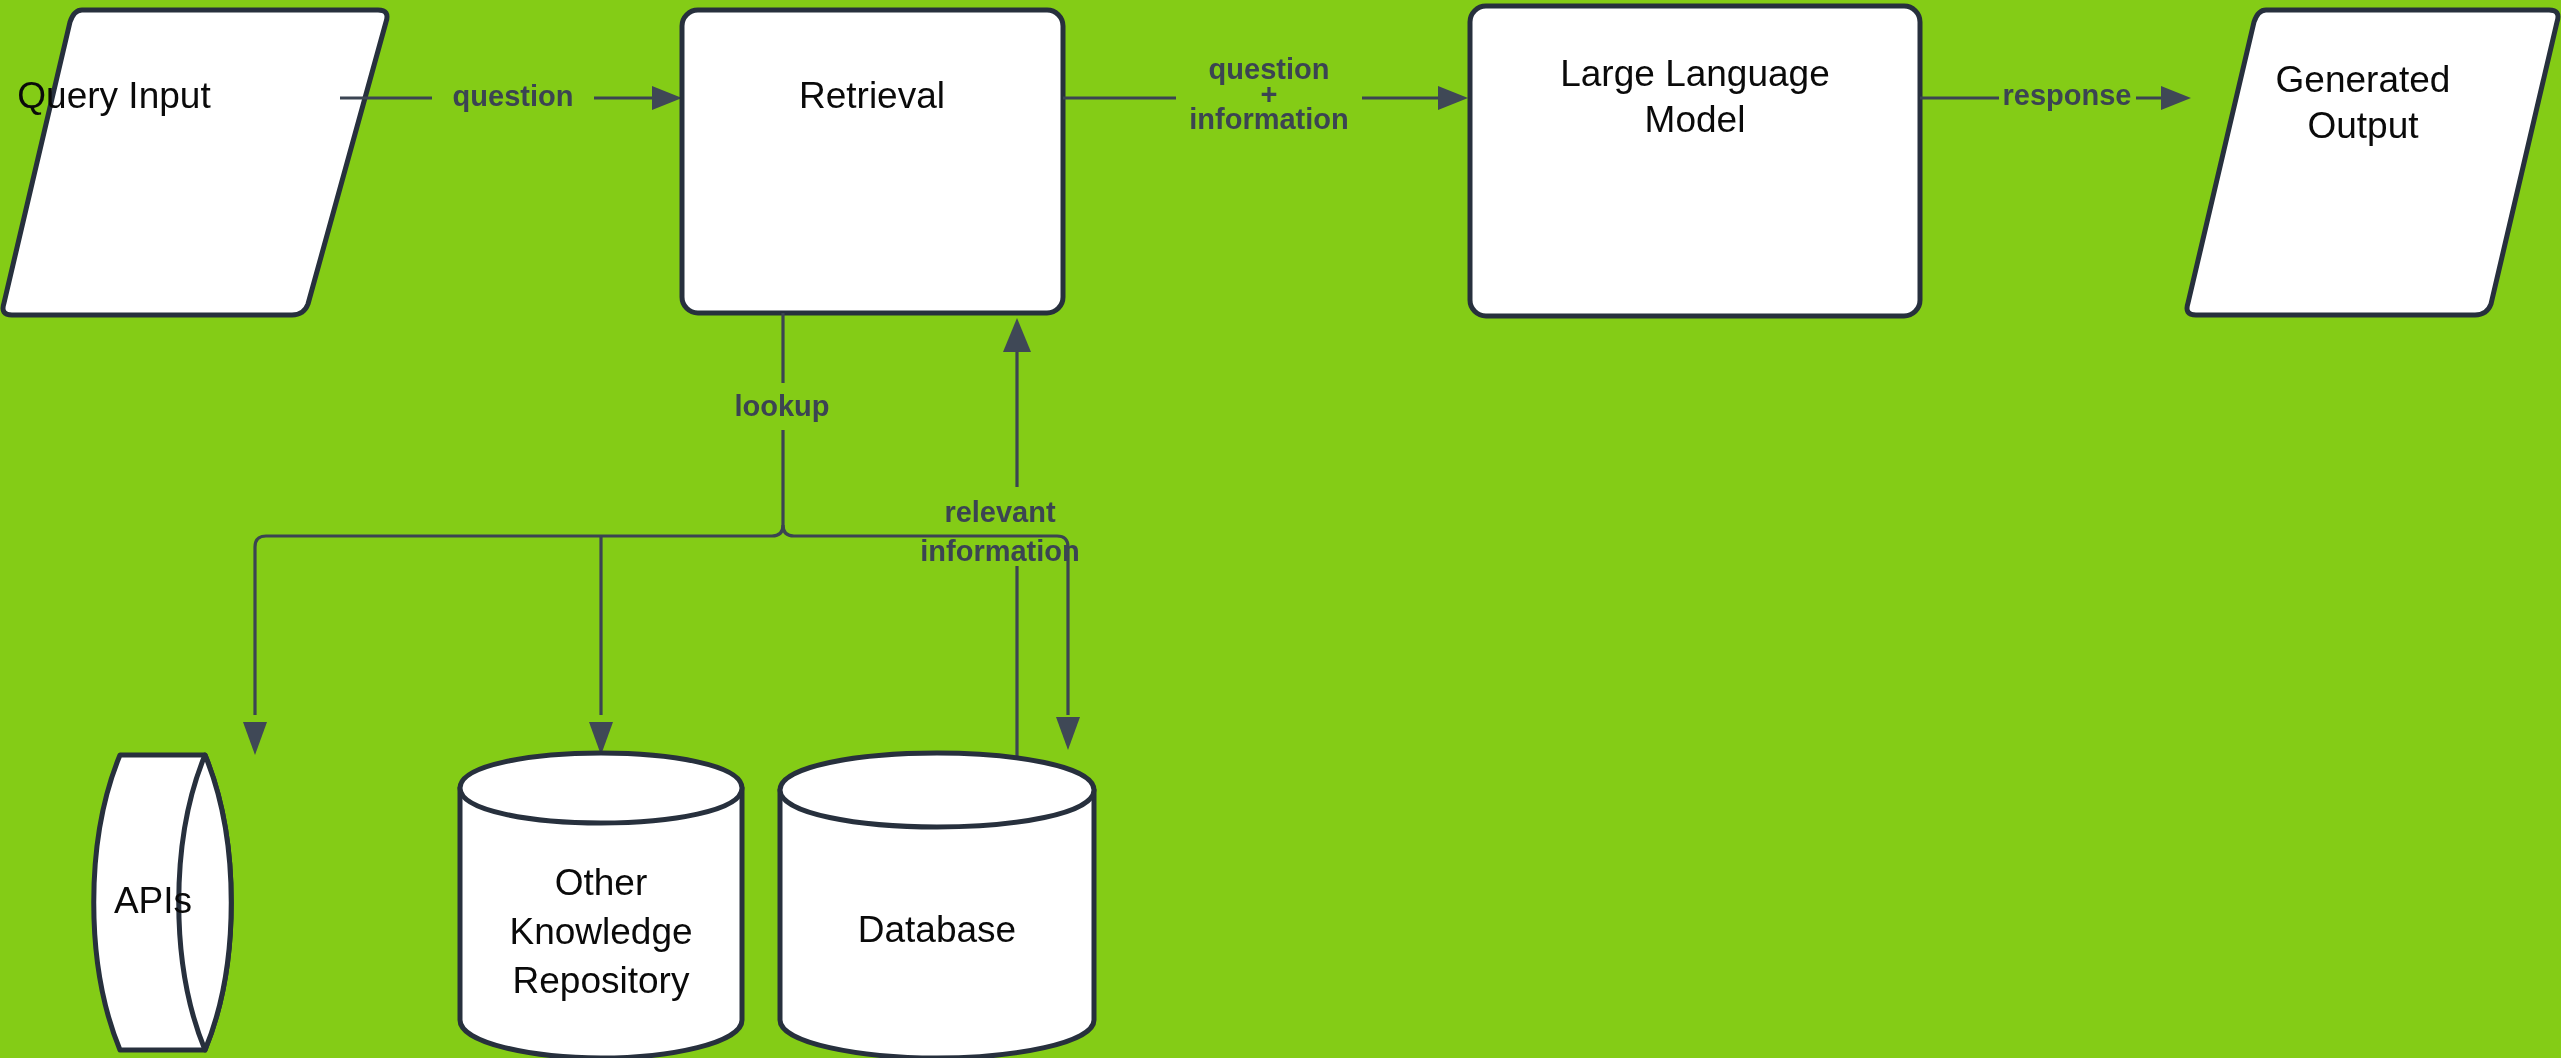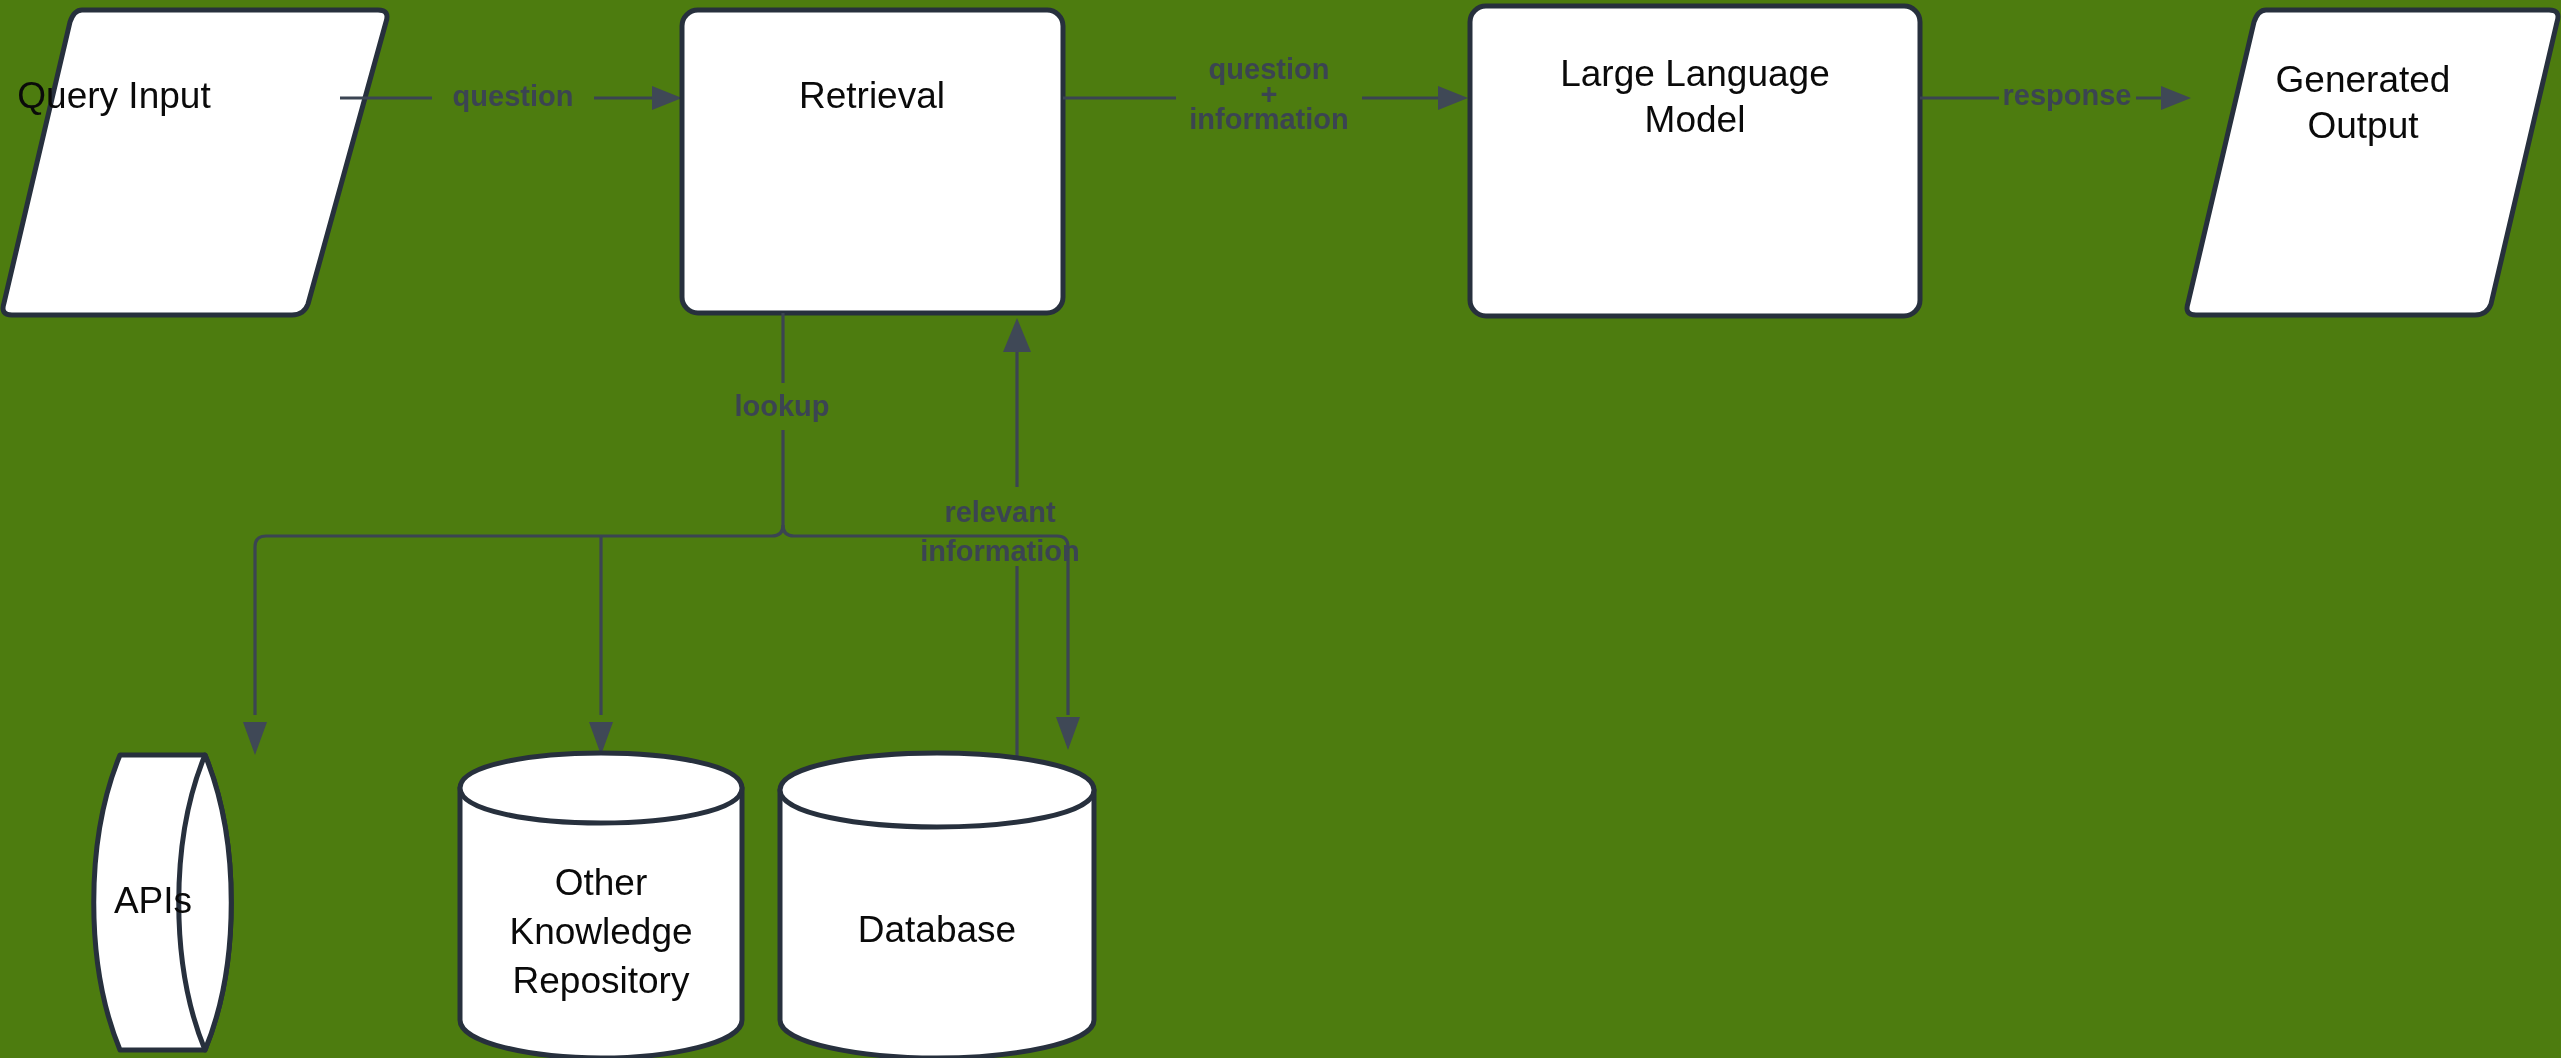--- a/index.html
+++ b/index.html
@@ -10,21 +10,21 @@
   body {
     width: 2561px;
     height: 1058px;
     overflow: hidden;
     font-family: "Liberation Sans", sans-serif;
   }
   #diagram-root {
     position: relative;
     width: 2561px;
     height: 1058px;
-    background: #4d7c0f;
+    background: #84cc16;
   }
   svg#flow-svg {
     display: block;
     width: 2561px;
     height: 1058px;
   }
   .shape-stroke {
     fill: #ffffff;
     stroke: #27303d;
     stroke-width: 5;

